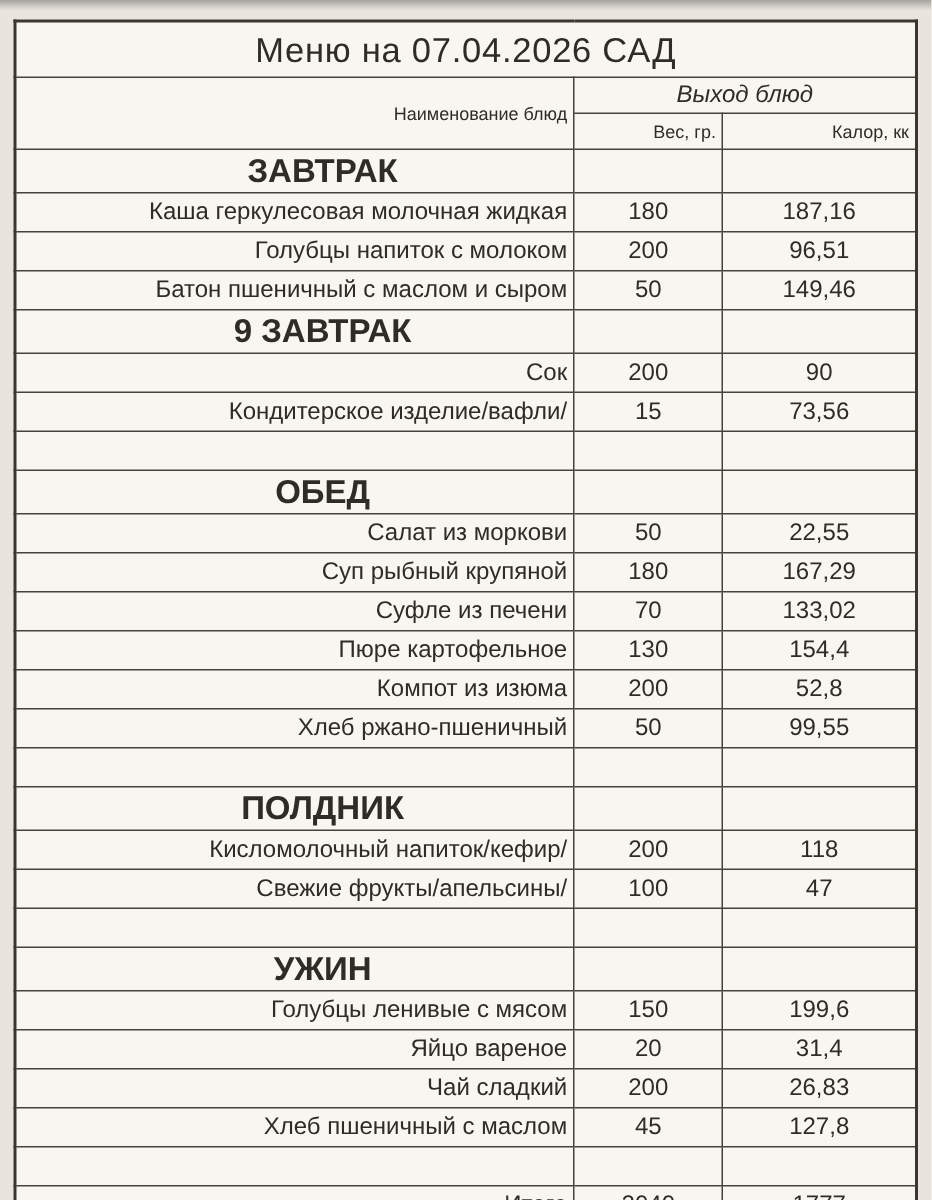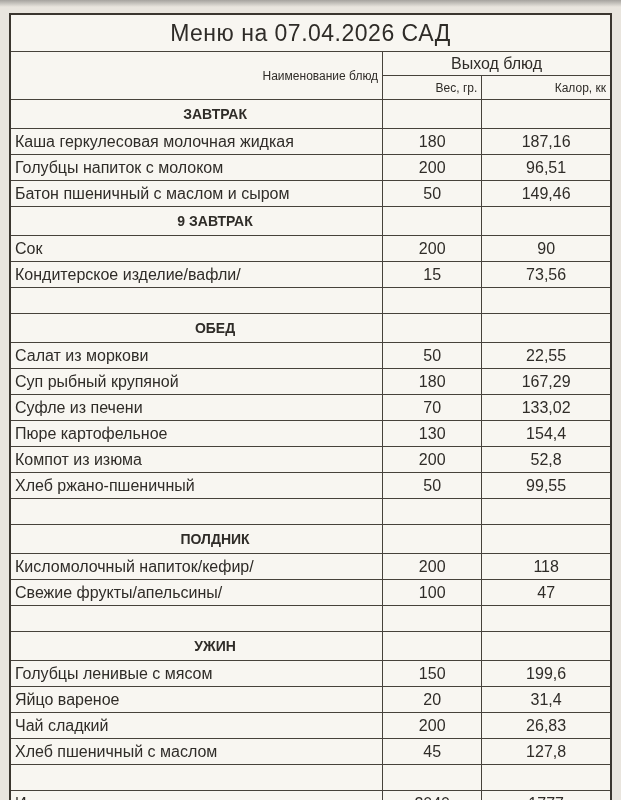--- a/index.html
+++ b/index.html
@@ -56,36 +56,37 @@
   th.name-head {
     text-align: right;
     font-size: 12px;
     font-weight: bold;
   }
   th.group-head {
     height: 23px;
     text-align: center;
     font-size: 16px;
     font-weight: bold;
+    font-style: italic;
   }
   th.sub-head {
     height: 23px;
     text-align: right;
     font-size: 12px;
     font-weight: bold;
     padding-left: 5px;
   }
   tbody td { height: 25px; font-size: 16px; }
-  td.name { text-align: left; padding-left: 5px; }
+  td.name { text-align: right; padding-left: 5px; }
   td.num  { text-align: center; padding-right: 3px; }
   tr.section-row td { height: 28px; }
   tr.section-row td.name {
     text-align: center;
     font-weight: bold;
-    font-size: 14px;
+    font-size: 22px;
     padding-left: 41px;
   }
 </style>
 </head>
 <body>
 
 <div class="scan-edge-top"></div>
 
 <div class="sheet">
   <table class="menu">

